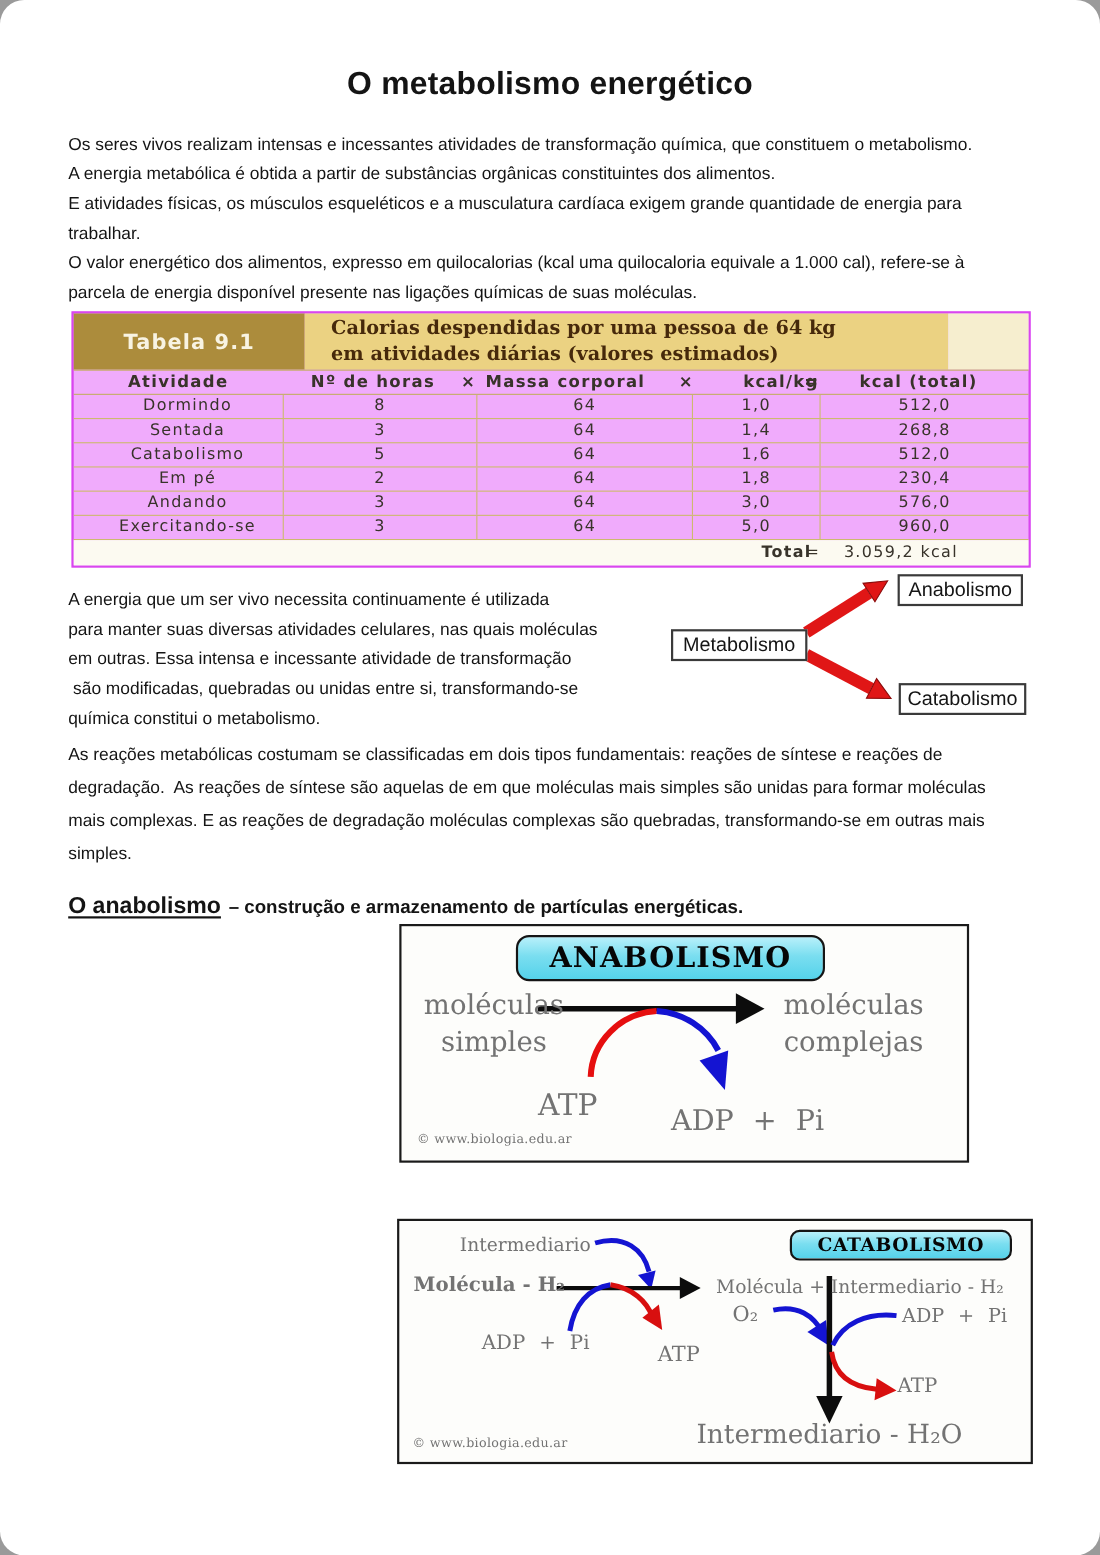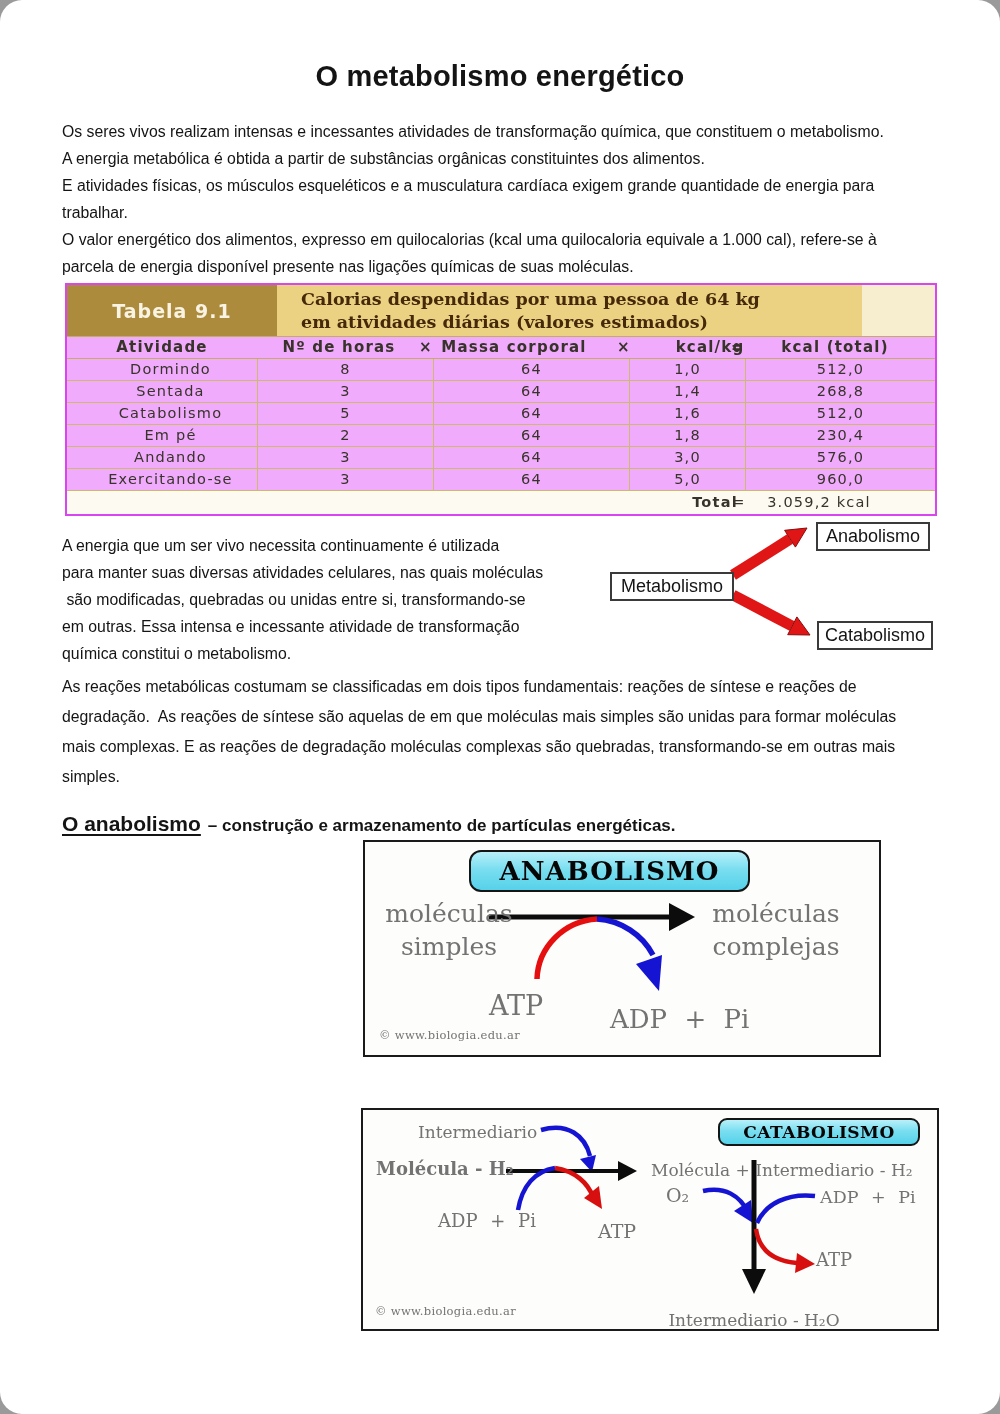--- a/index.html
+++ b/index.html
@@ -134,22 +134,22 @@
     <div class="trow-total">
       <span style="left:648px;font-weight:bold;">Total</span>
       <span style="left:672px;">=</span>
       <span style="left:752px;">3.059,2 kcal</span>
     </div>
   </div>
 
   <div class="abs textblock" style="top:532px;left:62px;width:580px;">
       <div class="ln">A energia que um ser vivo necessita continuamente é utilizada</div>
       <div class="ln">para manter suas diversas atividades celulares, nas quais moléculas</div>
+      <div class="ln">em outras. Essa intensa e incessante atividade de transformação</div>
       <div class="ln"> são modificadas, quebradas ou unidas entre si, transformando-se</div>
-      <div class="ln">em outras. Essa intensa e incessante atividade de transformação</div>
       <div class="ln">química constitui o metabolismo.</div>
     </div>
 
   <svg class="abs" style="left:600px;top:515px;" width="340" height="140" viewBox="0 0 340 140">
     <g>
       <line x1="133" y1="60" x2="190" y2="24" stroke="#e01616" stroke-width="11"></line>
       <polygon points="207,13 195.4,32.1 184.6,15.3" fill="#e01616" stroke="#8a0b0b" stroke-width="1"></polygon>
       <line x1="133" y1="60" x2="190" y2="24" stroke="none"></line>
     </g>
     <g>
@@ -224,17 +224,17 @@
     </svg>
     <div class="cyanbox" style="left:355px;top:8px;width:198px;height:24px;border-radius:9px;font-size:17px;line-height:24px;letter-spacing:0.5px;">CATABOLISMO</div>
     <div class="ftext" style="left:55px;top:12px;font-size:17px;">Intermediario</div>
     <div class="ftext" style="left:13px;top:48px;font-size:18px;font-weight:bold;">Molécula - H₂</div>
     <div class="ftext" style="left:288px;top:50px;font-size:17px;text-align:right;">Molécula + Intermediario - H₂</div>
     <div class="ftext" style="left:75px;top:100px;font-size:18px;word-spacing:7px;">ADP + Pi</div>
     <div class="ftext" style="left:235px;top:110px;font-size:19px;">ATP</div>
     <div class="ftext" style="left:303px;top:74px;font-size:19px;">O₂</div>
     <div class="ftext" style="left:457px;top:77px;font-size:17.5px;word-spacing:7px;">ADP + Pi</div>
     <div class="ftext" style="left:453px;top:139px;font-size:18px;">ATP</div>
-    <div class="ftext" style="left:391px;top:180px;transform:translateX(-50%);font-size:17px;margin-top:20px;">Intermediario - H₂O</div>
+    <div class="ftext" style="left:391px;top:180px;transform:translateX(-50%);font-size:24px;">Intermediario - H₂O</div>
     <div class="ftext credit" style="left:12px;top:194px;">© www.biologia.edu.ar</div>
   </div>
 
 </div>
 
 </body></html>

